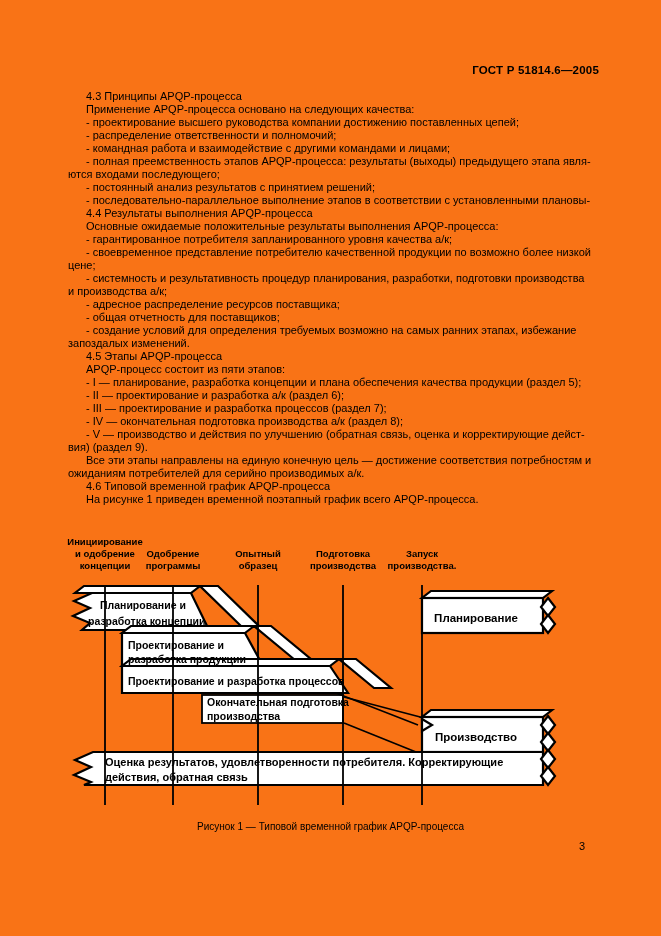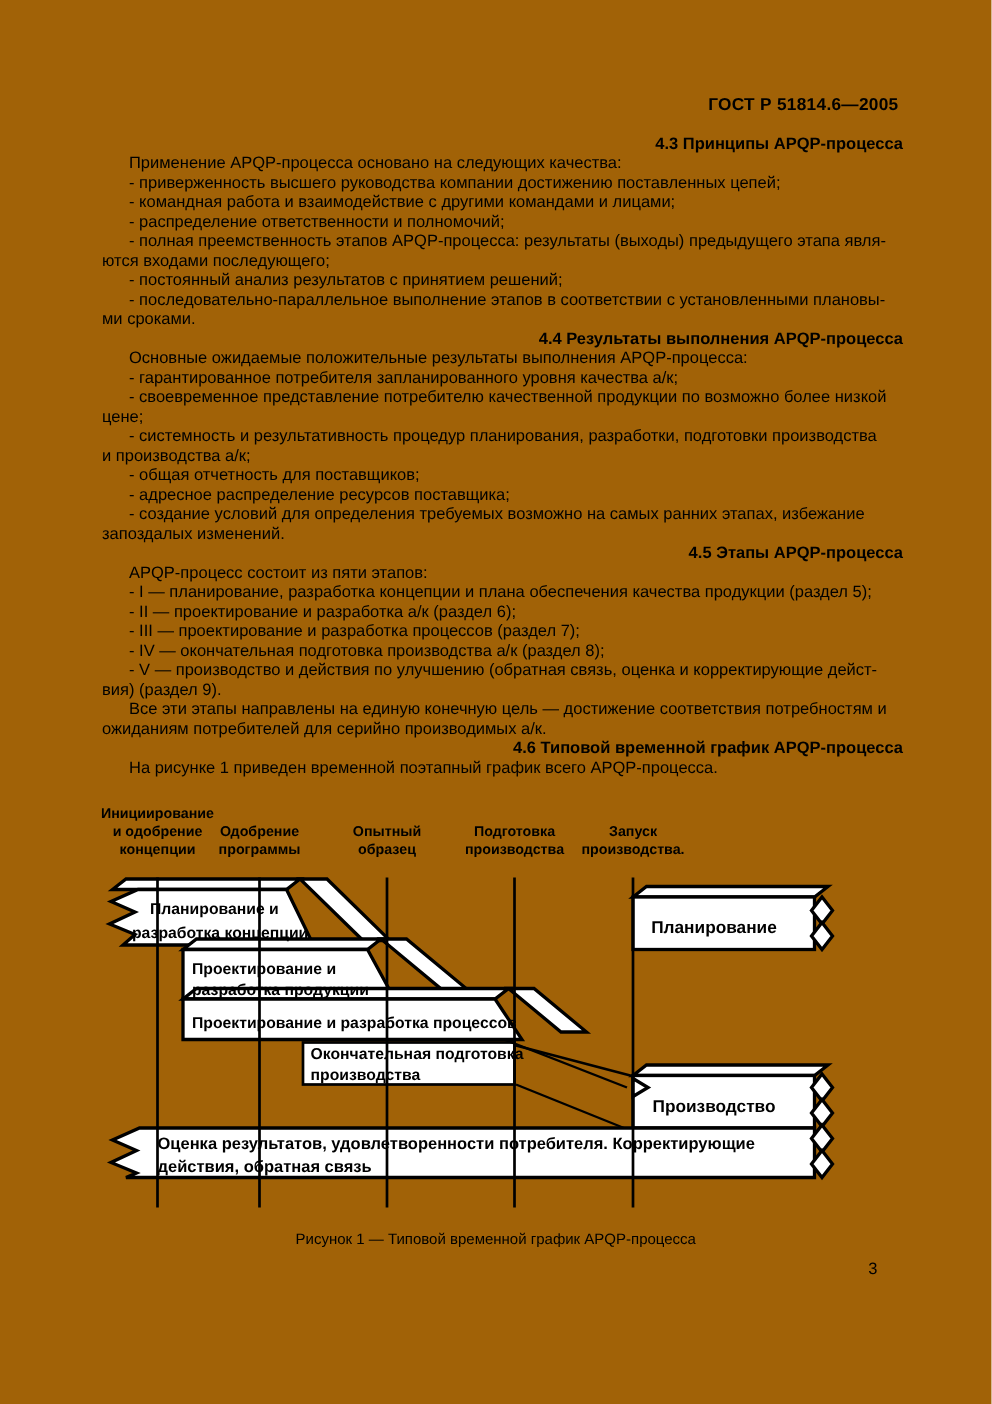--- a/index.html
+++ b/index.html
@@ -1,21 +1,21 @@
 <!DOCTYPE html>
 <html><head>
 <meta charset="utf-8">
 <style>
   html,body{margin:0;padding:0;background:#fff;}
-  .page{position:relative;width:661px;height:936px;background:#a16207;overflow:hidden;
+  .page{position:relative;width:661px;height:936px;background:#f97316;overflow:hidden;
         font-family:"Liberation Sans",sans-serif;color:#000;}
   .doc-header{position:absolute;top:64px;right:62px;font-size:11.5px;font-weight:bold;letter-spacing:.2px;}
   .body-text{position:absolute;top:90px;left:68px;width:534px;font-size:11px;line-height:13px;}
   .ln{white-space:nowrap;}
-  .ln.h{font-weight:bold;text-indent:18px;text-align:right;}
+  .ln.h{font-weight:normal;text-indent:18px;}
   .ln.p{text-indent:18px;}
   .ln.c{text-indent:0;}
   .figure-wrap{position:absolute;top:533px;left:60px;width:552px;height:285px;}
   .caption{position:absolute;top:821px;left:0;width:661px;text-align:center;font-size:10px;}
   .pagenum{position:absolute;top:840px;right:76px;font-size:11px;}
   svg{display:block;}
   .bar{fill:#fff;stroke:#000;stroke-width:2.2;stroke-linejoin:miter;}
   .box{fill:#fff;stroke:#000;stroke-width:1.8;}
   .thin{stroke:#000;stroke-width:1.6;fill:none;}
   .vline{stroke:#000;stroke-width:1.8;}
@@ -27,37 +27,36 @@
 </head>
 <body>
 
 <div class="page">
 
   <div class="doc-header">ГОСТ Р 51814.6—2005</div>
 
   <div class="body-text">
       <div class="ln h">4.3  Принципы APQP-процесса</div>
       <div class="ln p">Применение APQP-процесса основано на следующих качества:</div>
-      <div class="ln p">- приверженность высшего руководства компании достижению поставленных цепей;</div>
+      <div class="ln p">- проектирование высшего руководства компании достижению поставленных цепей;</div>
+      <div class="ln p">- распределение ответственности и полномочий;</div>
       <div class="ln p">- командная работа и взаимодействие с другими командами и лицами;</div>
-      <div class="ln p">- распределение ответственности и полномочий;</div>
       <div class="ln p">- полная преемственность этапов APQP-процесса: результаты (выходы) предыдущего этапа явля-</div>
       <div class="ln c">ются входами последующего;</div>
       <div class="ln p">- постоянный анализ результатов с принятием решений;</div>
       <div class="ln p">- последовательно-параллельное выполнение этапов в соответствии с установленными плановы-</div>
-      <div class="ln c">ми сроками.</div>
       <div class="ln h">4.4  Результаты выполнения APQP-процесса</div>
       <div class="ln p">Основные ожидаемые положительные результаты выполнения APQP-процесса:</div>
       <div class="ln p">- гарантированное потребителя запланированного уровня качества а/к;</div>
       <div class="ln p">- своевременное представление потребителю качественной продукции по возможно более низкой</div>
       <div class="ln c">цене;</div>
       <div class="ln p">- системность и результативность процедур планирования, разработки, подготовки производства</div>
       <div class="ln c">и производства а/к;</div>
+      <div class="ln p">- адресное распределение ресурсов поставщика;</div>
       <div class="ln p">- общая отчетность для поставщиков;</div>
-      <div class="ln p">- адресное распределение ресурсов поставщика;</div>
       <div class="ln p">- создание условий для определения требуемых возможно на самых ранних этапах, избежание</div>
       <div class="ln c">запоздалых изменений.</div>
       <div class="ln h">4.5  Этапы APQP-процесса</div>
       <div class="ln p">APQP-процесс состоит из пяти этапов:</div>
       <div class="ln p">- I — планирование, разработка концепции и плана обеспечения качества продукции (раздел 5);</div>
       <div class="ln p">- II — проектирование и разработка а/к (раздел 6);</div>
       <div class="ln p">- III — проектирование и разработка процессов (раздел 7);</div>
       <div class="ln p">- IV — окончательная подготовка производства а/к (раздел 8);</div>
       <div class="ln p">- V — производство и действия по улучшению (обратная связь, оценка и корректирующие дейст-</div>
       <div class="ln c">вия) (раздел 9).</div>

